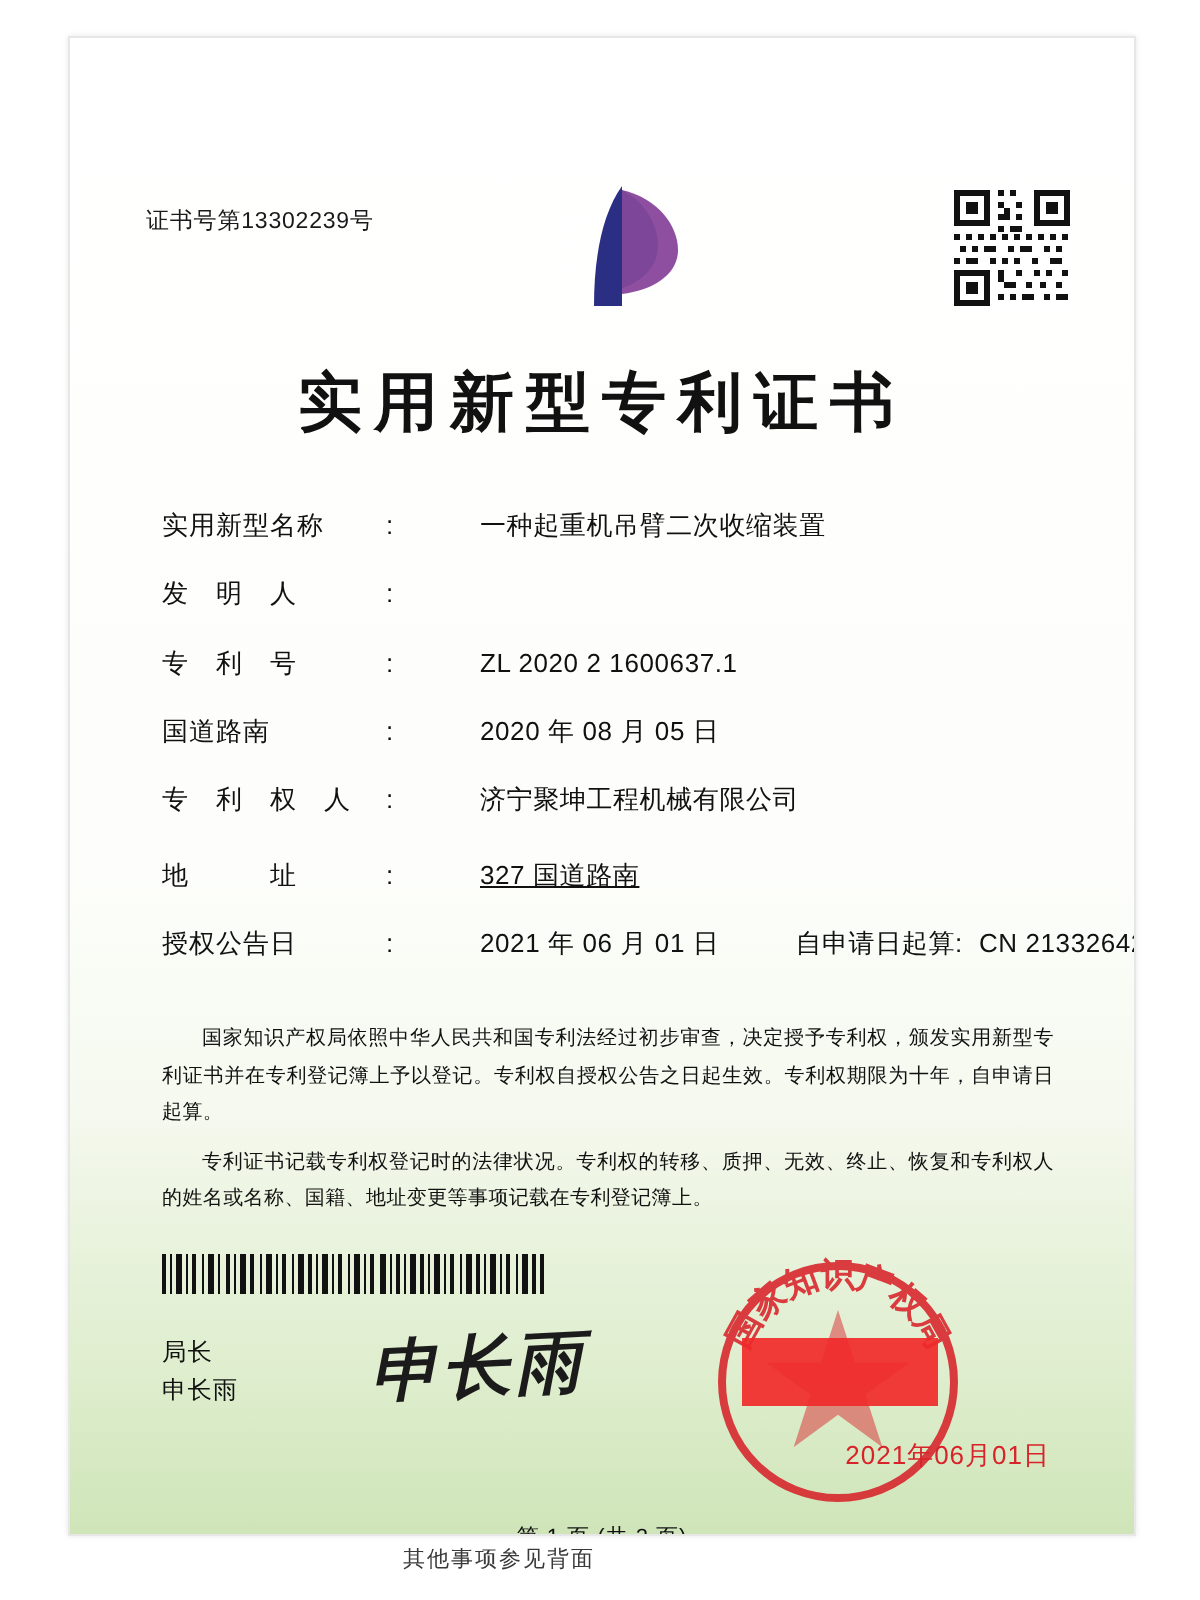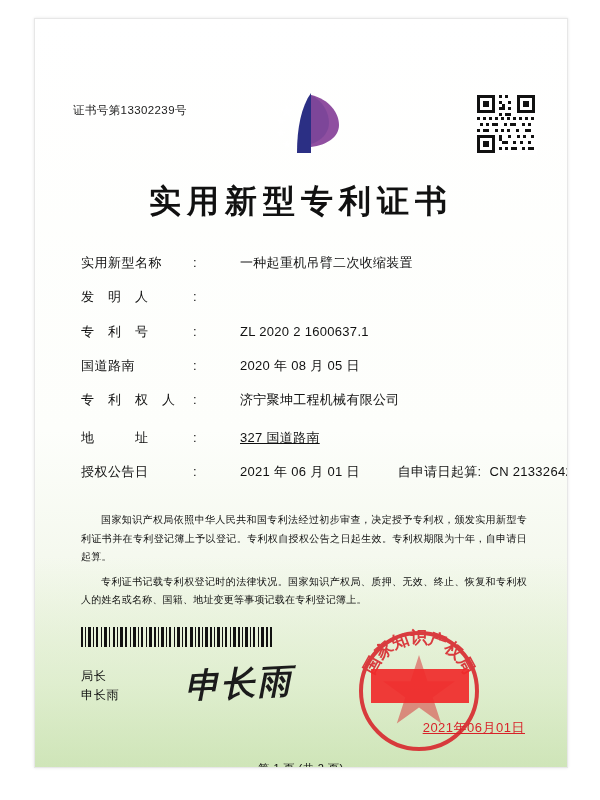--- a/index.html
+++ b/index.html
@@ -194,21 +194,20 @@
   }
 
   .seal-date {
     position: absolute;
     right: 42px;
     top: 700px;
     font-size: 13px;
     color: #d8232a;
     letter-spacing: 0.5px;
     white-space: nowrap;
-    text-decoration: underline;
   }
 
   .page-no {
     position: absolute;
     left: 0;
     right: 0;
     top: 742px;
     text-align: center;
     font-size: 11px;
     color: #111111;
@@ -361,21 +360,21 @@
           <span class="lbl2">自申请日起算</span>
           <span>:</span>
           <span class="v2">CN 213326426 U</span>
         </div>
       </div>
 
     </div>
 
     <div class="para">
       <p>国家知识产权局依照中华人民共和国专利法经过初步审查，决定授予专利权，颁发实用新型专利证书并在专利登记簿上予以登记。专利权自授权公告之日起生效。专利权期限为十年，自申请日起算。</p>
-      <p>专利证书记载专利权登记时的法律状况。国家知识产权局、质押、无效、终止、恢复和专利权人的姓名或名称、国籍、地址变更等事项记载在专利登记簿上。</p>
+      <p>专利证书记载专利权登记时的法律状况。专利权的转移、质押、无效、终止、恢复和专利权人的姓名或名称、国籍、地址变更等事项记载在专利登记簿上。</p>
     </div>
 
     <div class="barcode">
       <svg width="192" height="20" viewBox="0 0 192 20" xmlns="http://www.w3.org/2000/svg">
         <g fill="#111111">
           <rect x="0" y="0" width="2" height="20"></rect>
             <rect x="4" y="0" width="1" height="20"></rect>
             <rect x="7" y="0" width="3" height="20"></rect>
           <rect x="12" y="0" width="1" height="20"></rect>
             <rect x="15" y="0" width="2" height="20"></rect>
@@ -444,13 +443,14 @@
         </g>
       </svg>
     </div>
     <div class="seal-redact"></div>
 
     <div class="seal-date">2021年06月01日</div>
 
     <div class="page-no">第 1 页 (共 2 页)</div>
   </div>
 
+  <div class="footer-note">其他事项参见背面</div>
 </div>
 
 </body></html>

